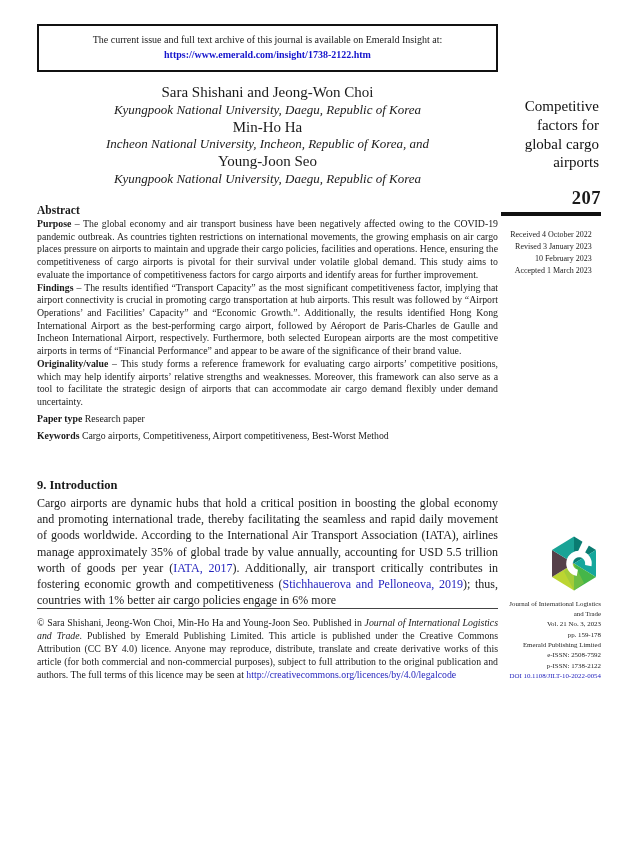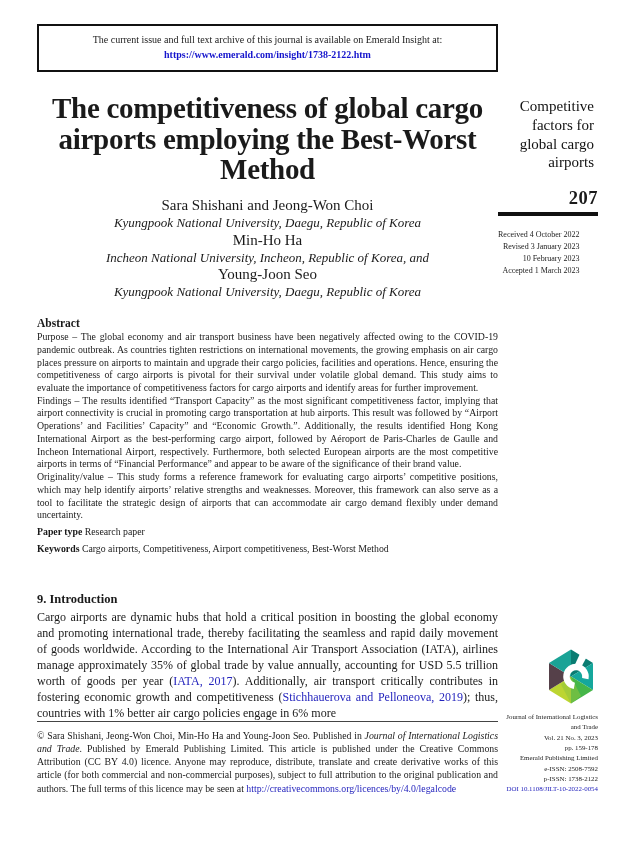--- a/index.html
+++ b/index.html
@@ -20,42 +20,42 @@
     padding: 7px 10px 8px 10px;
     text-align: center;
     font-size: 10px;
     line-height: 1.45;
   }
   .banner .link { color: #1414cc; font-weight: bold; text-decoration: none; }
 
   
   .content { display: flex; flex: 1; margin-top: 0; }
   .left-col { width: 461px; display: flex; flex-direction: column; }
-  .sidebar { width: 106px; margin-left: 0; flex: 1; display: flex; flex-direction: column; align-items: flex-start; text-align: right; padding-top: 25px; }
+  .sidebar { width: 106px; margin-left: 0; flex: 1; display: flex; flex-direction: column; align-items: center; text-align: right; padding-top: 25px; }
 
   
   .article-title {
     margin-top: 21px;
     font-size: 29px;
     font-weight: bold;
     line-height: 1.06;
     text-align: center;
     max-width: 445px;
     margin-left: auto; margin-right: auto;
     letter-spacing: -0.3px;
   }
   .authors { margin-top: 11px; text-align: center; }
   .author-name { font-size: 15px; line-height: 1.25; }
   .author-affiliation { font-size: 13px; font-style: italic; line-height: 1.22; }
 
   
   .abstract { margin-top: 17px; }
   .abstract-heading { font-size: 11.5px; font-weight: bold; margin-bottom: 2px; }
   .abstract p { font-size: 9.8px; line-height: 1.3; text-align: justify; }
-  .abstract p b { font-weight: normal; }
+  .abstract p b { font-weight: bold; }
   .meta-line { font-size: 9.8px; line-height: 1.3; margin-top: 4px; }
   .meta-line b { font-weight: bold; }
 
   
   .intro { margin-top: 36px; }
   .intro-heading { font-size: 12.5px; font-weight: bold; margin-bottom: 2px; }
   .intro p { font-size: 12px; line-height: 1.34; text-align: justify; }
   .citation { color: #2424bd; text-decoration: none; }
 
   
@@ -88,21 +88,20 @@
 
   <div class="banner">
     <div>The current issue and full text archive of this journal is available on Emerald Insight at:</div>
     <a class="link" href="#">https://www.emerald.com/insight/1738-2122.htm</a>
   </div>
 
   <div class="content">
 
     <div class="left-col">
 
-      <h1 class="article-title">The competitiveness of global cargo airports employing the Best-Worst Method</h1>
 
       <div class="authors">
         <div class="author-name">Sara Shishani and Jeong-Won Choi</div>
         <div class="author-affiliation">Kyungpook National University, Daegu, Republic of Korea</div>
         <div class="author-name">Min-Ho Ha</div>
         <div class="author-affiliation">Incheon National University, Incheon, Republic of Korea, and</div>
         <div class="author-name">Young-Joon Seo</div>
         <div class="author-affiliation">Kyungpook National University, Daegu, Republic of Korea</div>
       </div>
 

